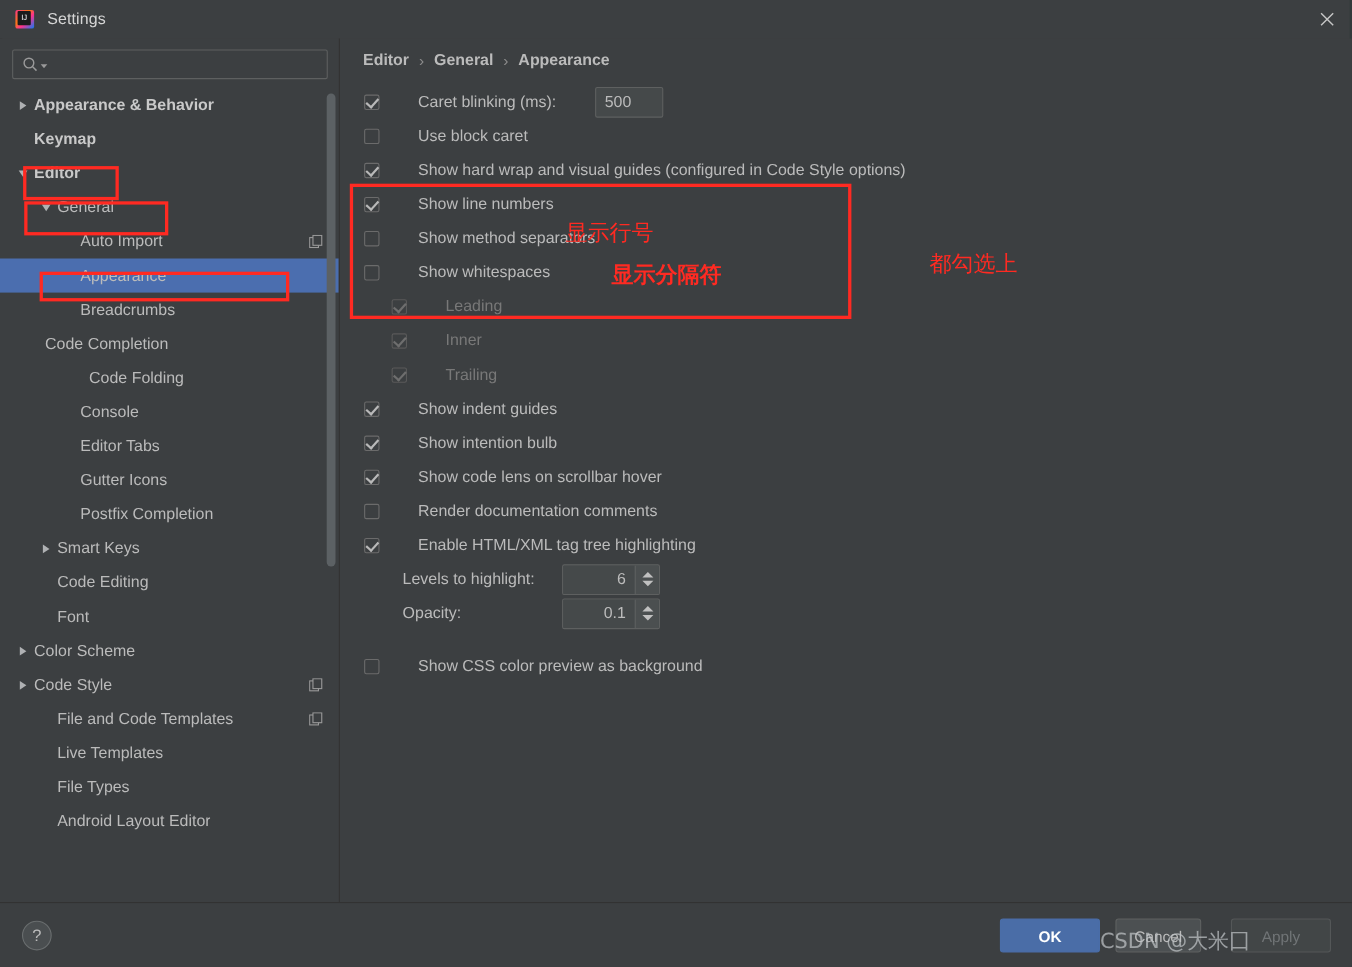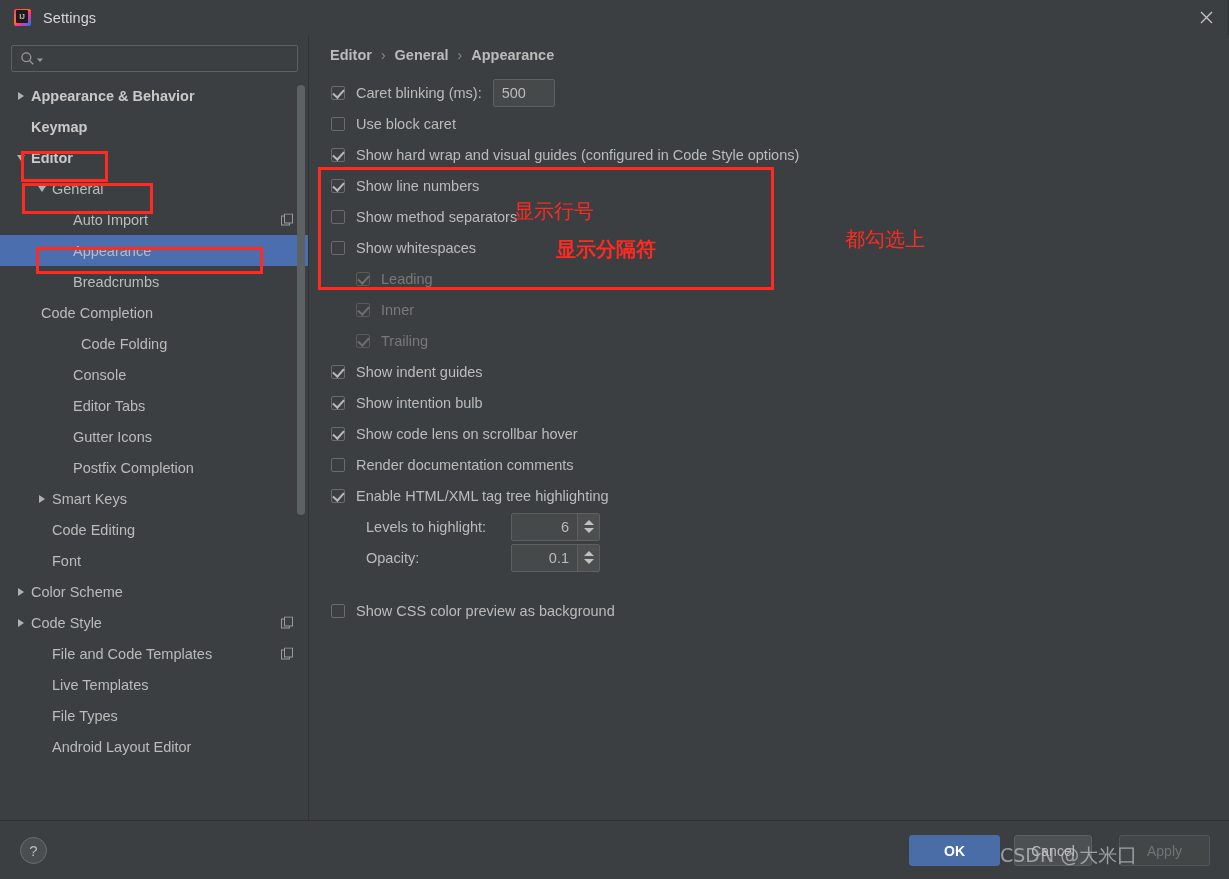--- a/index.html
+++ b/index.html
@@ -160,20 +160,21 @@
   .crumb-sep { color: #8C8C8C; font-weight: normal; font-size: 14px; }
 
   .options { padding: 14px 0 0 21px; }
 
   .opt-row {
     display: flex; align-items: center;
     height: 31px;
     color: #BBBBBB;
     font-size: 14.5px;
     white-space: nowrap;
+    gap: 24px;
   }
   .opt-row.indent { padding-left: 25px; }
   .opt-row.gap { margin-top: 5px; }
 
   .cb {
     width: 14px; height: 14px;
     border: 1px solid #6B6B6B;
     border-radius: 2px;
     background: #3C3F41;
     margin-right: 11px;
@@ -570,21 +571,21 @@
         <div class="spin-row">
           <span class="lbl">Opacity:</span>
           <span class="spinner">
             <span class="spin-val">0.1</span>
             <span class="spin-btns">
               <span class="sb-up"></span>
               <span class="sb-down"></span>
             </span>
           </span>
         </div>
-        <div class="opt-row gap" style="margin-top: 22px;">
+        <div class="opt-row gap" style="margin-top: 17px;">
           <span class="cb"></span>
           <span class="opt-label">Show CSS color preview as background</span>
         </div>
       </div>
   </div>
 
   <div class="footer"></div>
   <div class="help-btn">?</div>
   <div class="btn btn-ok">OK</div>
   <div class="btn btn-cancel">Cancel</div>

